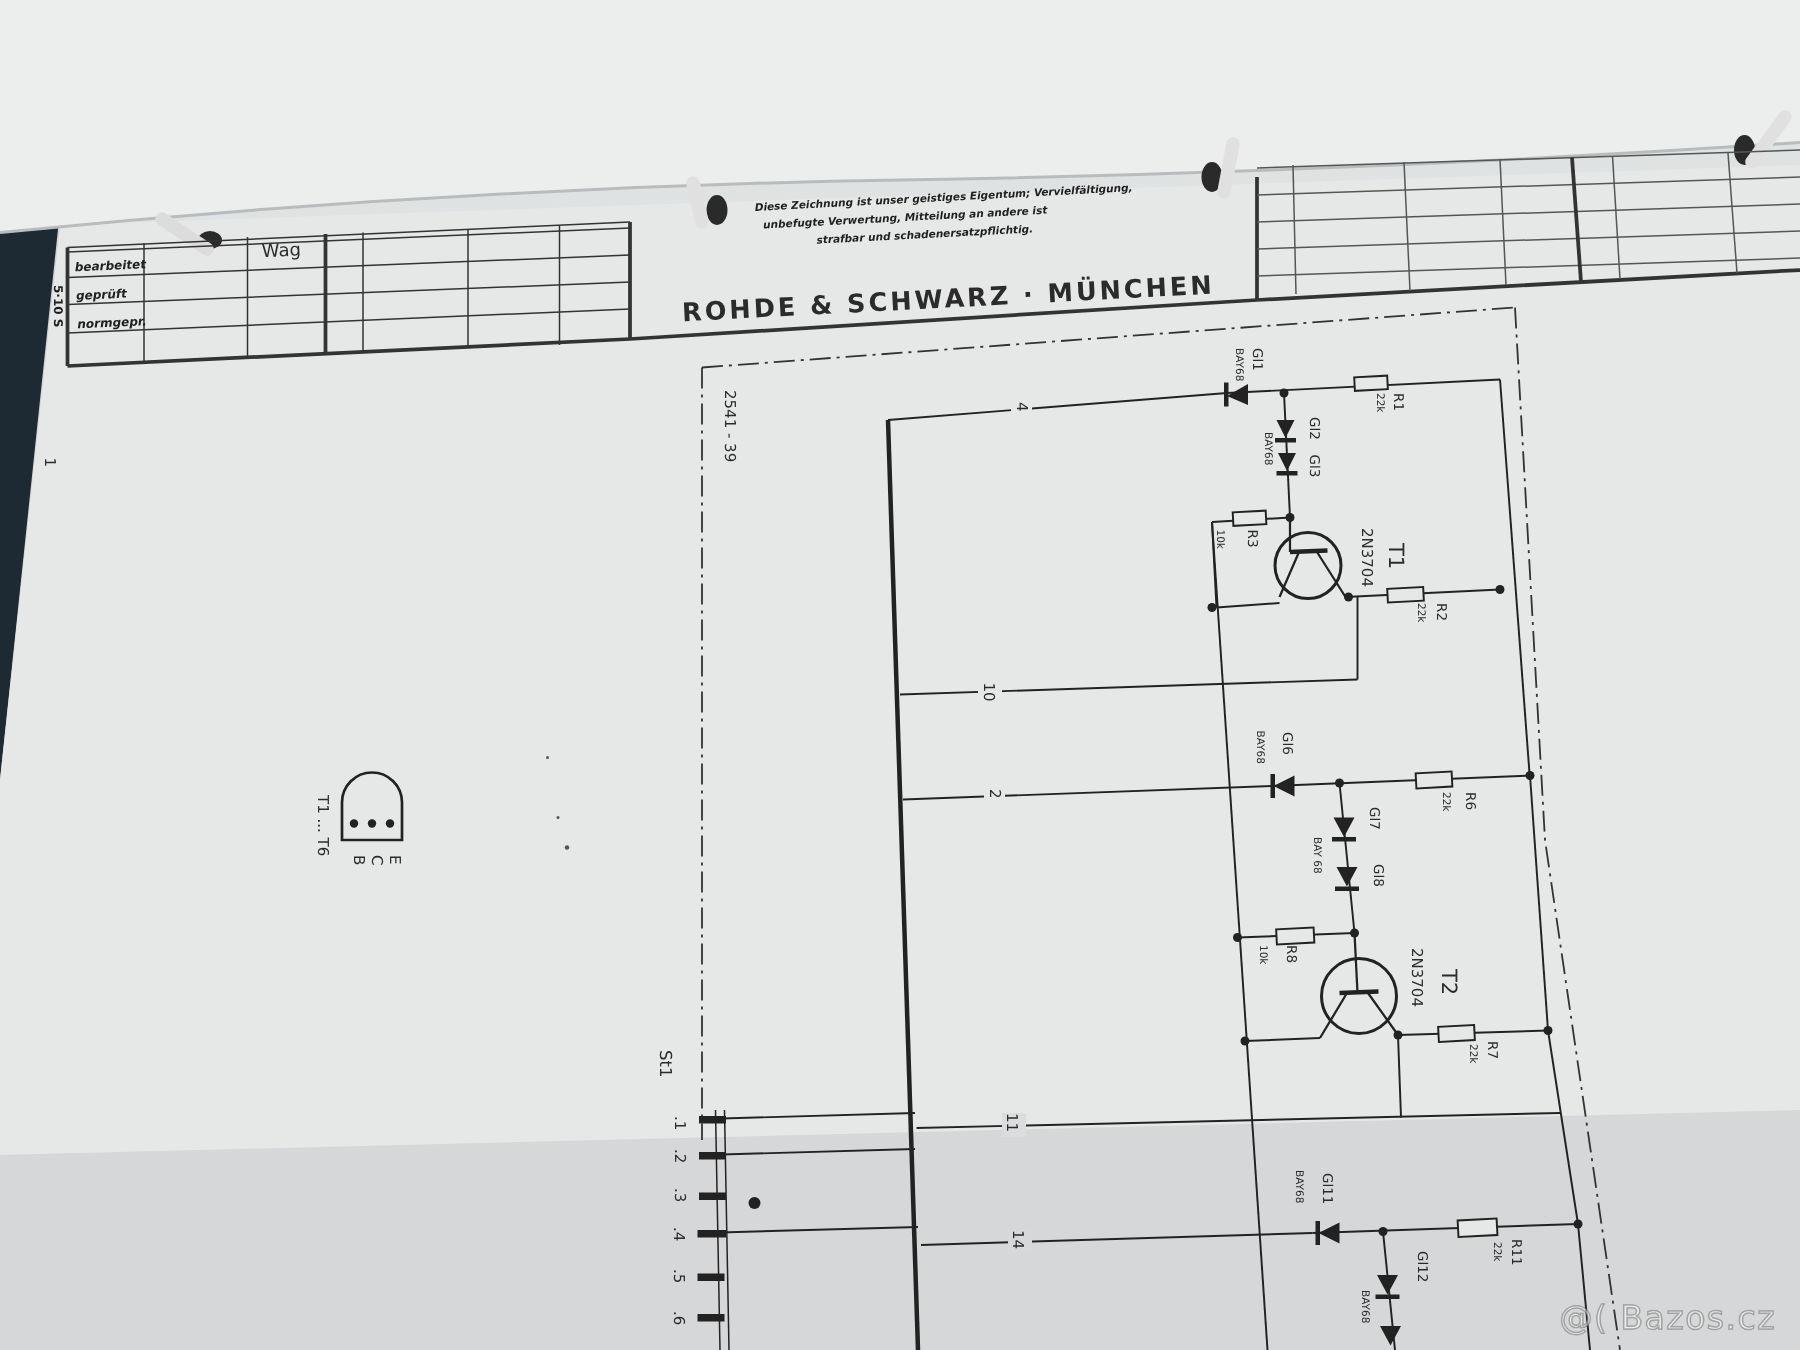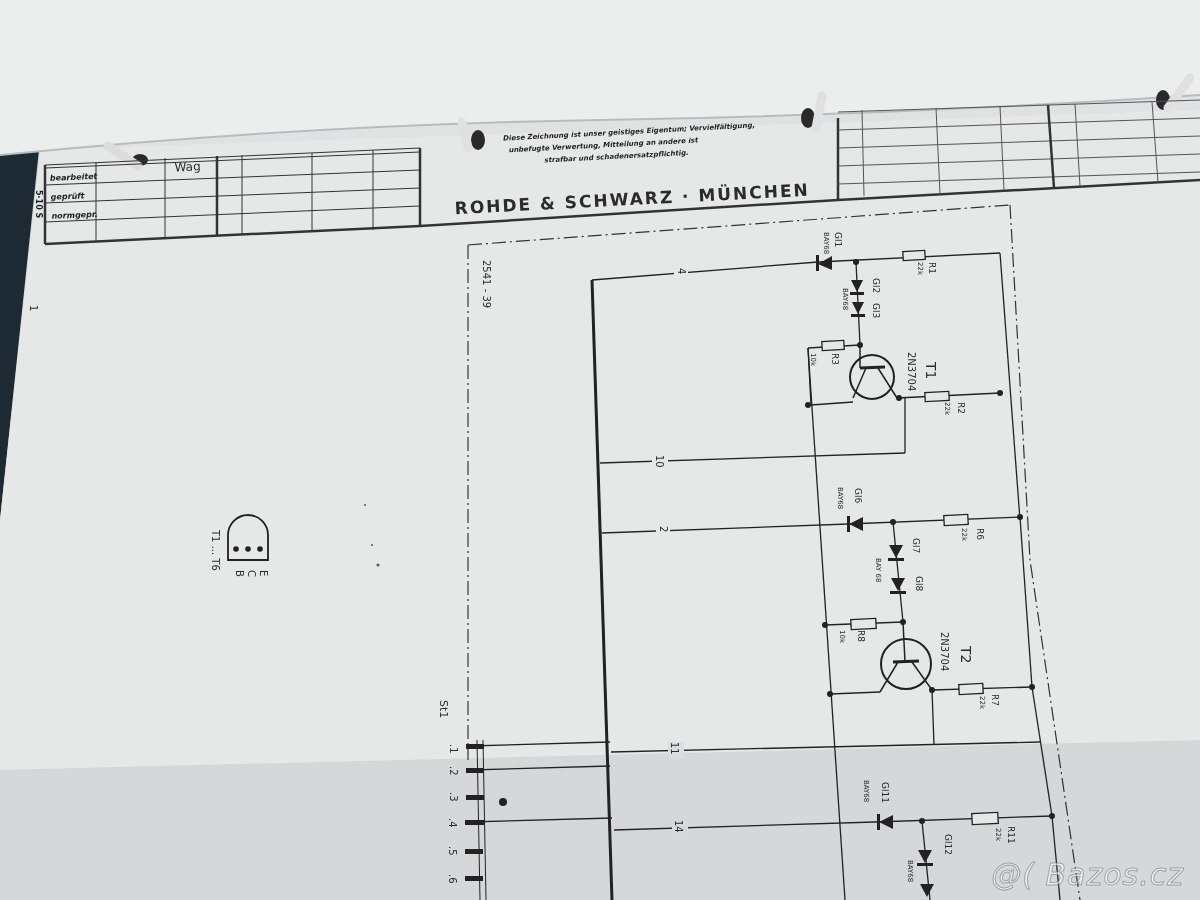--- a/index.html
+++ b/index.html
@@ -1,20 +1,20 @@
 <!DOCTYPE html>
 <html><head>
 <meta charset="utf-8">
 <style>
   html,body{margin:0;padding:0;}
   body{width:1200px;height:900px;overflow:hidden;background:#dfe2e3;font-family:"Liberation Sans",sans-serif;position:relative;}
   .stage{position:absolute;left:0;top:0;width:1200px;height:900px;}
   .lbl{font-family:"DejaVu Sans",sans-serif;fill:#2b2b2b;}
   .lblb{font-family:"DejaVu Sans",sans-serif;fill:#1f1f1f;font-weight:bold;}
-  .watermark{position:absolute;right:16px;bottom:8px;font-family:"DejaVu Sans",sans-serif;font-size:30px;color:rgba(255,255,255,0.55);-webkit-text-stroke:1px rgba(120,120,120,0.6);letter-spacing:1px;font-style:italic;}
+  .watermark{position:absolute;right:16px;bottom:8px;font-family:"DejaVu Sans",sans-serif;font-size:22px;color:rgba(255,255,255,0.55);-webkit-text-stroke:1px rgba(120,120,120,0.6);letter-spacing:1px;}
 </style>
 </head>
 <body>
 
 <div class="stage">
 <svg width="1200" height="900" viewBox="0 0 1200 900" xmlns="http://www.w3.org/2000/svg">
 
   <rect x="0" y="140" width="40" height="760" fill="#1e2a33"></rect>
   <polygon points="0,900 0,520 40,140 40,900" fill="#cfd3d4"></polygon>
 

